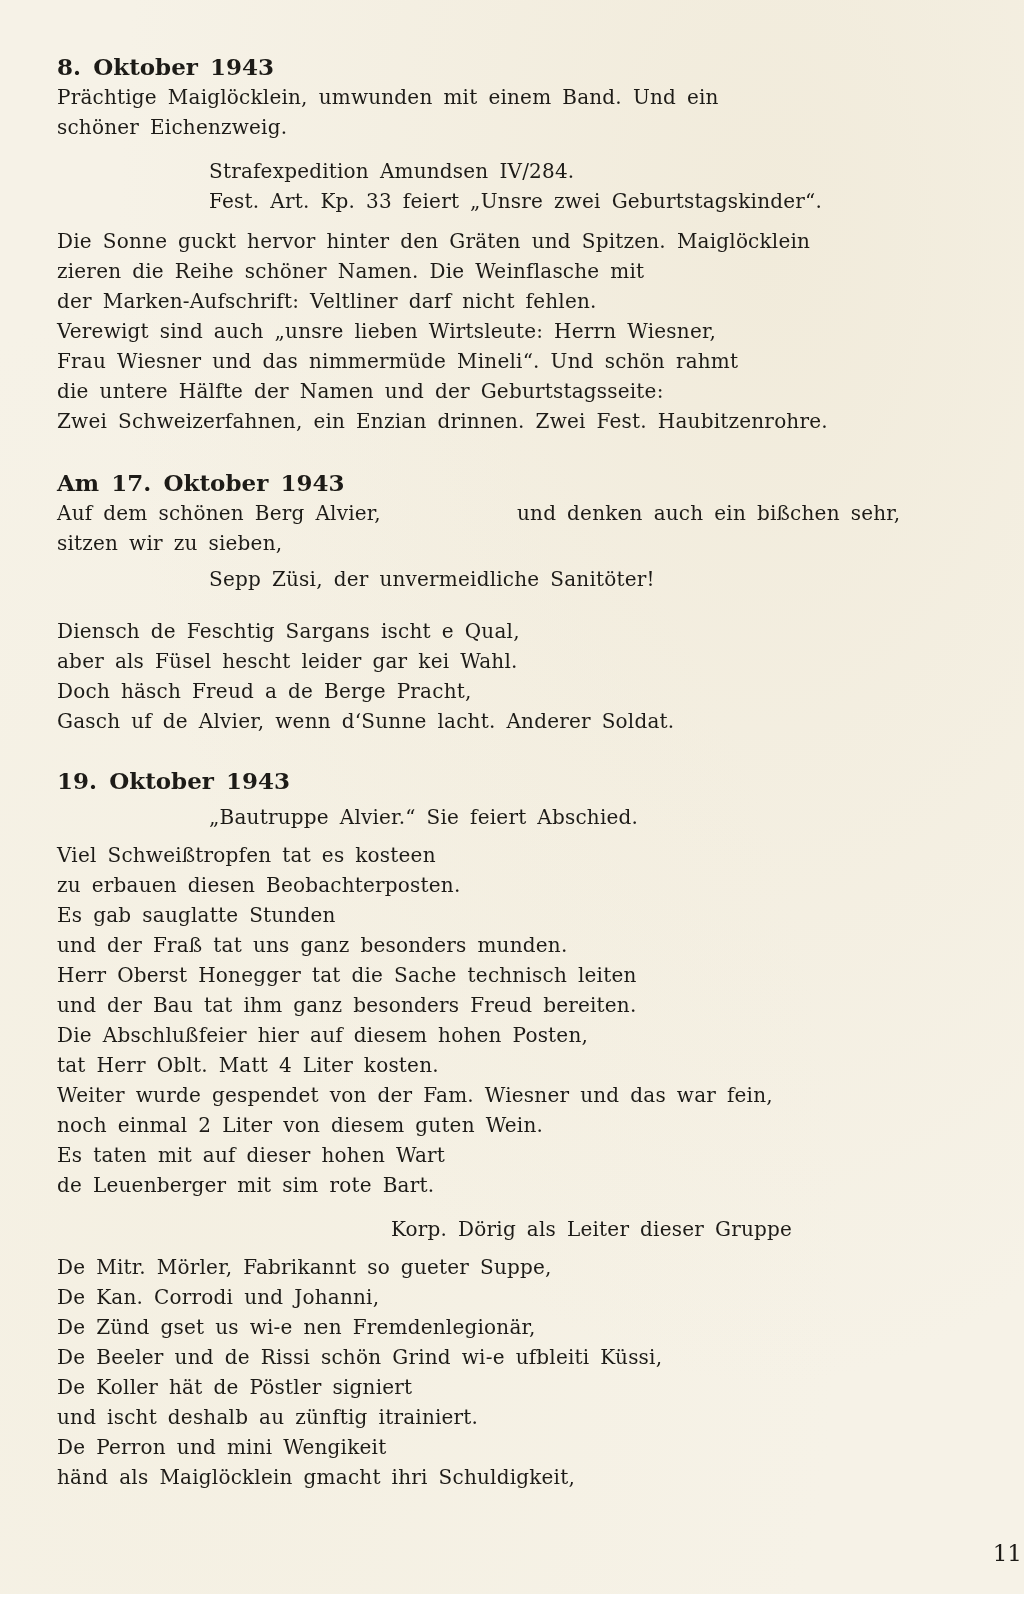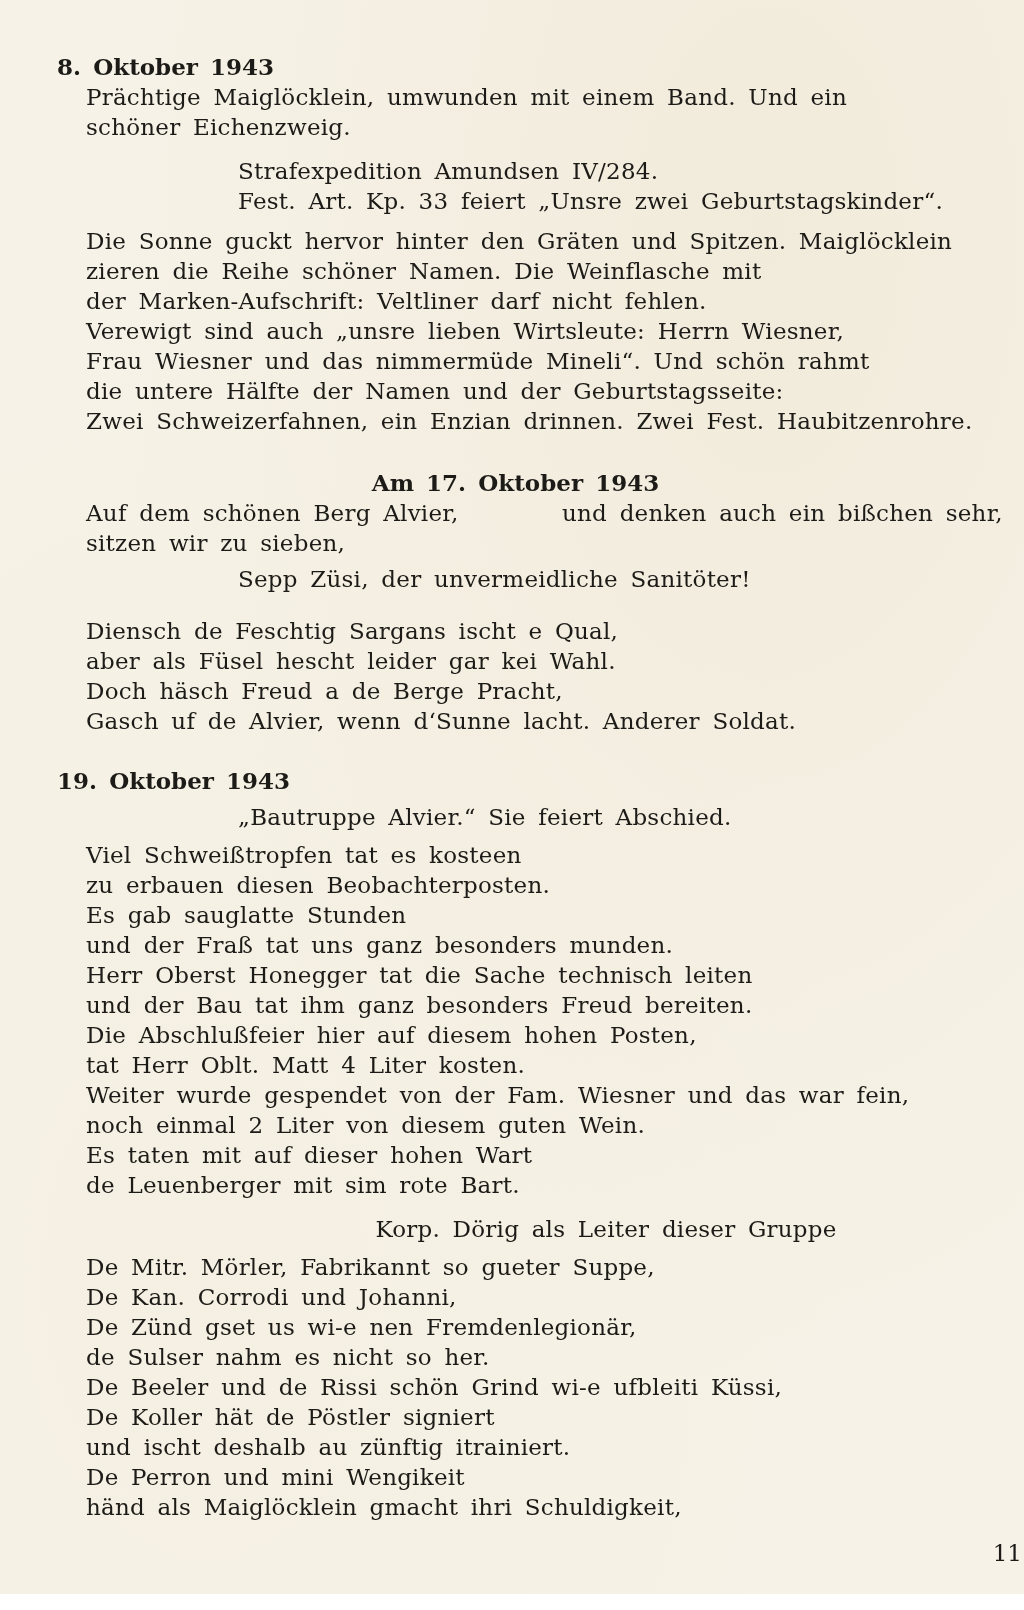--- a/index.html
+++ b/index.html
@@ -18,44 +18,43 @@
     font-family: "DejaVu Serif", "Liberation Serif", serif;
     overflow: hidden;
   }
   .content {
     position: absolute;
     left: 57px;
     top: 52px;
     right: 50px;
   }
   .line {
-    font-size: 23px;
+    font-size: 20px;
     line-height: 30px;
     word-spacing: 0.22em;
     letter-spacing: 0.01em;
     white-space: nowrap;
-    margin-left: 29px;
   }
   .heading {
     font-size: 23px;
     font-weight: bold;
     line-height: 30px;
     word-spacing: 0.18em;
   }
   .indent { margin-left: 152px; }
   .mt-idt1   { margin-top: 14px; }
   .mt-para2  { margin-top: 10px; }
-  .mt-h2     { margin-top: 32px; text-align: center; }
+  .mt-h2     { margin-top: 32px; }
   .mt-sepp   { margin-top: 6px; }
   .mt-verse2 { margin-top: 22px; }
   .mt-h3     { margin-top: 30px; }
   .mt-baut   { margin-top: 6px; }
   .mt-para3  { margin-top: 8px; }
   .mt-korp   { margin-top: 14px; text-align: center; }
-  .cols { display: flex; gap: 16px; }
+  .cols { display: flex; }
   .col-left  { width: 460px; flex: 0 0 460px; }
   .col-right { flex: 1; }
   .page-number {
     position: absolute;
     top: 1540px;
     right: 2px;
     font-size: 23px;
     font-weight: normal;
   }
 </style>
@@ -122,21 +121,20 @@
       <div class="line">Es taten mit auf dieser hohen Wart</div>
       <div class="line">de Leuenberger mit sim rote Bart.</div>
     </div>
     <div class="indent mt-korp">
       <div class="line">Korp. Dörig als Leiter dieser Gruppe</div>
     </div>
     <div class="mt-para3">
       <div class="line">De Mitr. Mörler, Fabrikannt so gueter Suppe,</div>
       <div class="line">De Kan. Corrodi und Johanni,</div>
       <div class="line">De Zünd gset us wi-e nen Fremdenlegionär,</div>
-      <div class="line">de Sulser nahm es nicht so her.</div>
       <div class="line">De Beeler und de Rissi schön Grind wi-e ufbleiti Küssi,</div>
       <div class="line">De Koller hät de Pöstler signiert</div>
       <div class="line">und ischt deshalb au zünftig itrainiert.</div>
       <div class="line">De Perron und mini Wengikeit</div>
       <div class="line">händ als Maiglöcklein gmacht ihri Schuldigkeit,</div>
     </div>
 
   </div>
 
   <div class="page-number">11</div>

